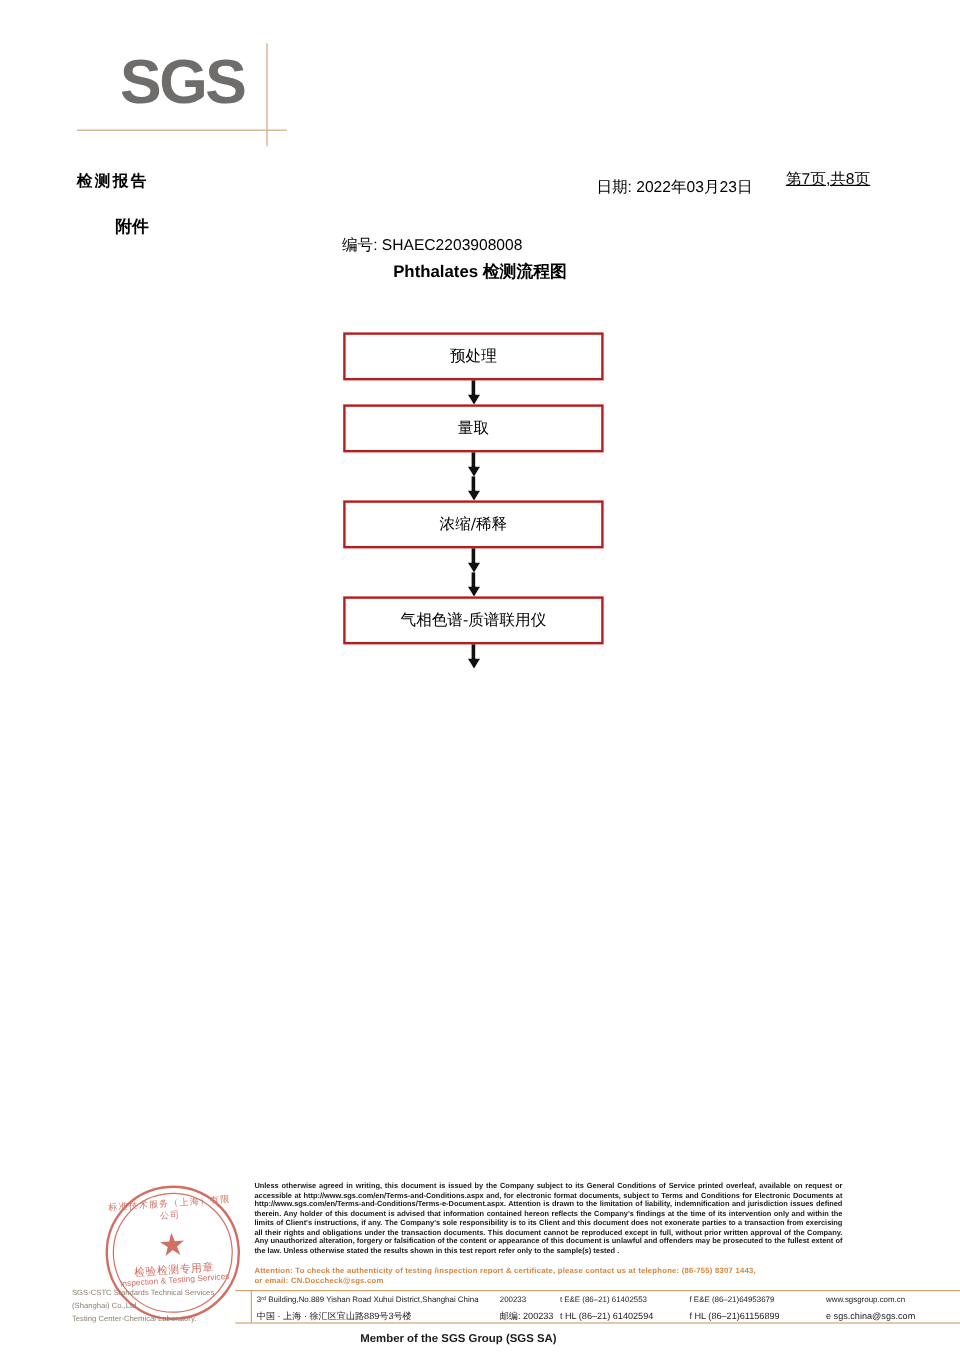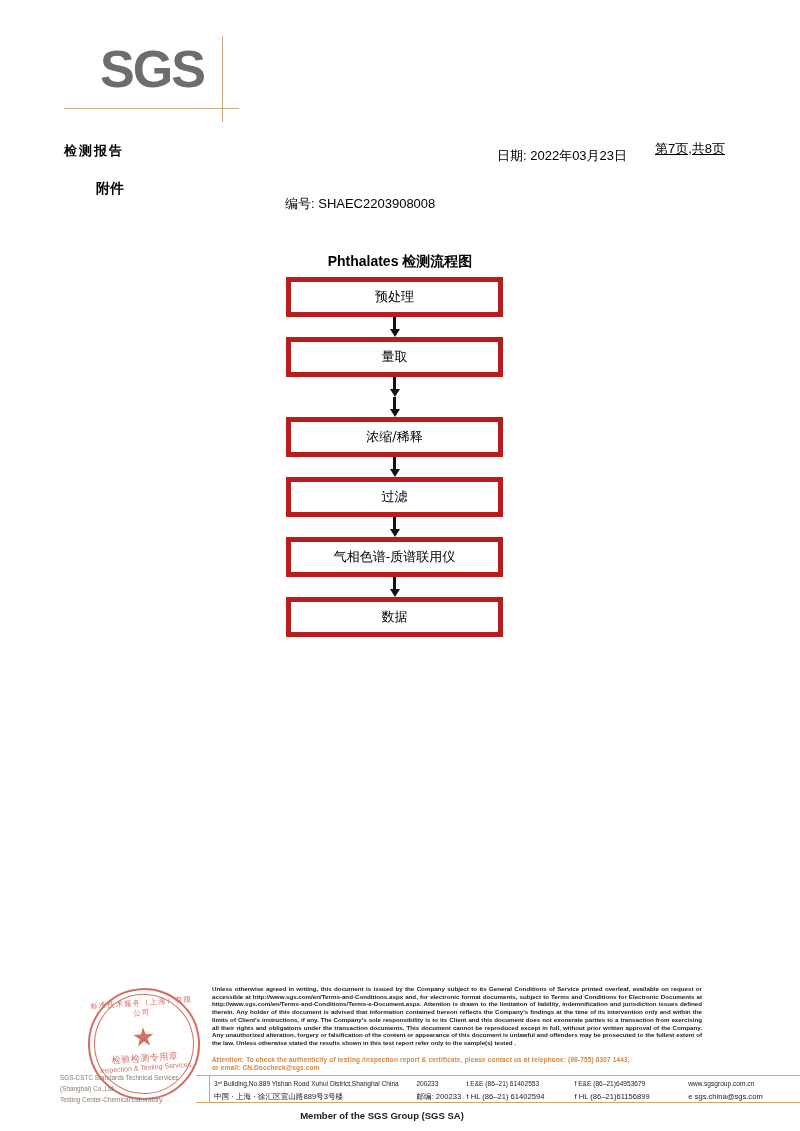--- a/index.html
+++ b/index.html
@@ -92,33 +92,32 @@
 
   
   .chart-title {
     position: absolute;
     left: 0;
     top: 218px;
     width: 800px;
     text-align: center;
     font-size: 14px;
     font-weight: bold;
-    margin-top: 35px;
   }
   .flow {
     position: absolute;
     left: 286px;
     top: 277px;
     width: 217px;
   }
   .flow-box {
     position: relative;
     width: 217px;
     height: 40px;
-    border: 5px solid #b91c1c;
+    border: 2px solid #b91c1c;
     box-sizing: border-box;
     display: flex;
     align-items: center;
     justify-content: center;
     font-size: 13px;
     font-family: "DejaVu Serif", "Liberation Serif", serif;
     background: #fff;
   }
   .flow-arrow {
     position: relative;
@@ -326,31 +325,29 @@
     </div>
   <div class="flow-arrow">
       <div class="shaft"></div>
       <div class="head"></div>
     </div>
   <div class="flow-box">浓缩/稀释</div>
   <div class="flow-arrow">
       <div class="shaft"></div>
       <div class="head"></div>
     </div>
-  <div class="flow-box">过滤</div>
   <div class="flow-arrow">
       <div class="shaft"></div>
       <div class="head"></div>
     </div>
   <div class="flow-box">气相色谱-质谱联用仪</div>
   <div class="flow-arrow">
       <div class="shaft"></div>
       <div class="head"></div>
     </div>
-  <div class="flow-box">数据</div>
 </div>
 
 <div class="stamp">
   <div class="stamp-inner"></div>
   <div class="stamp-arc-top">标准技术服务（上海）有限公司</div>
   <div class="stamp-star">★</div>
   <div class="stamp-cn">检验检测专用章</div>
   <div class="stamp-en">Inspection &amp; Testing Services</div>
 </div>
 

